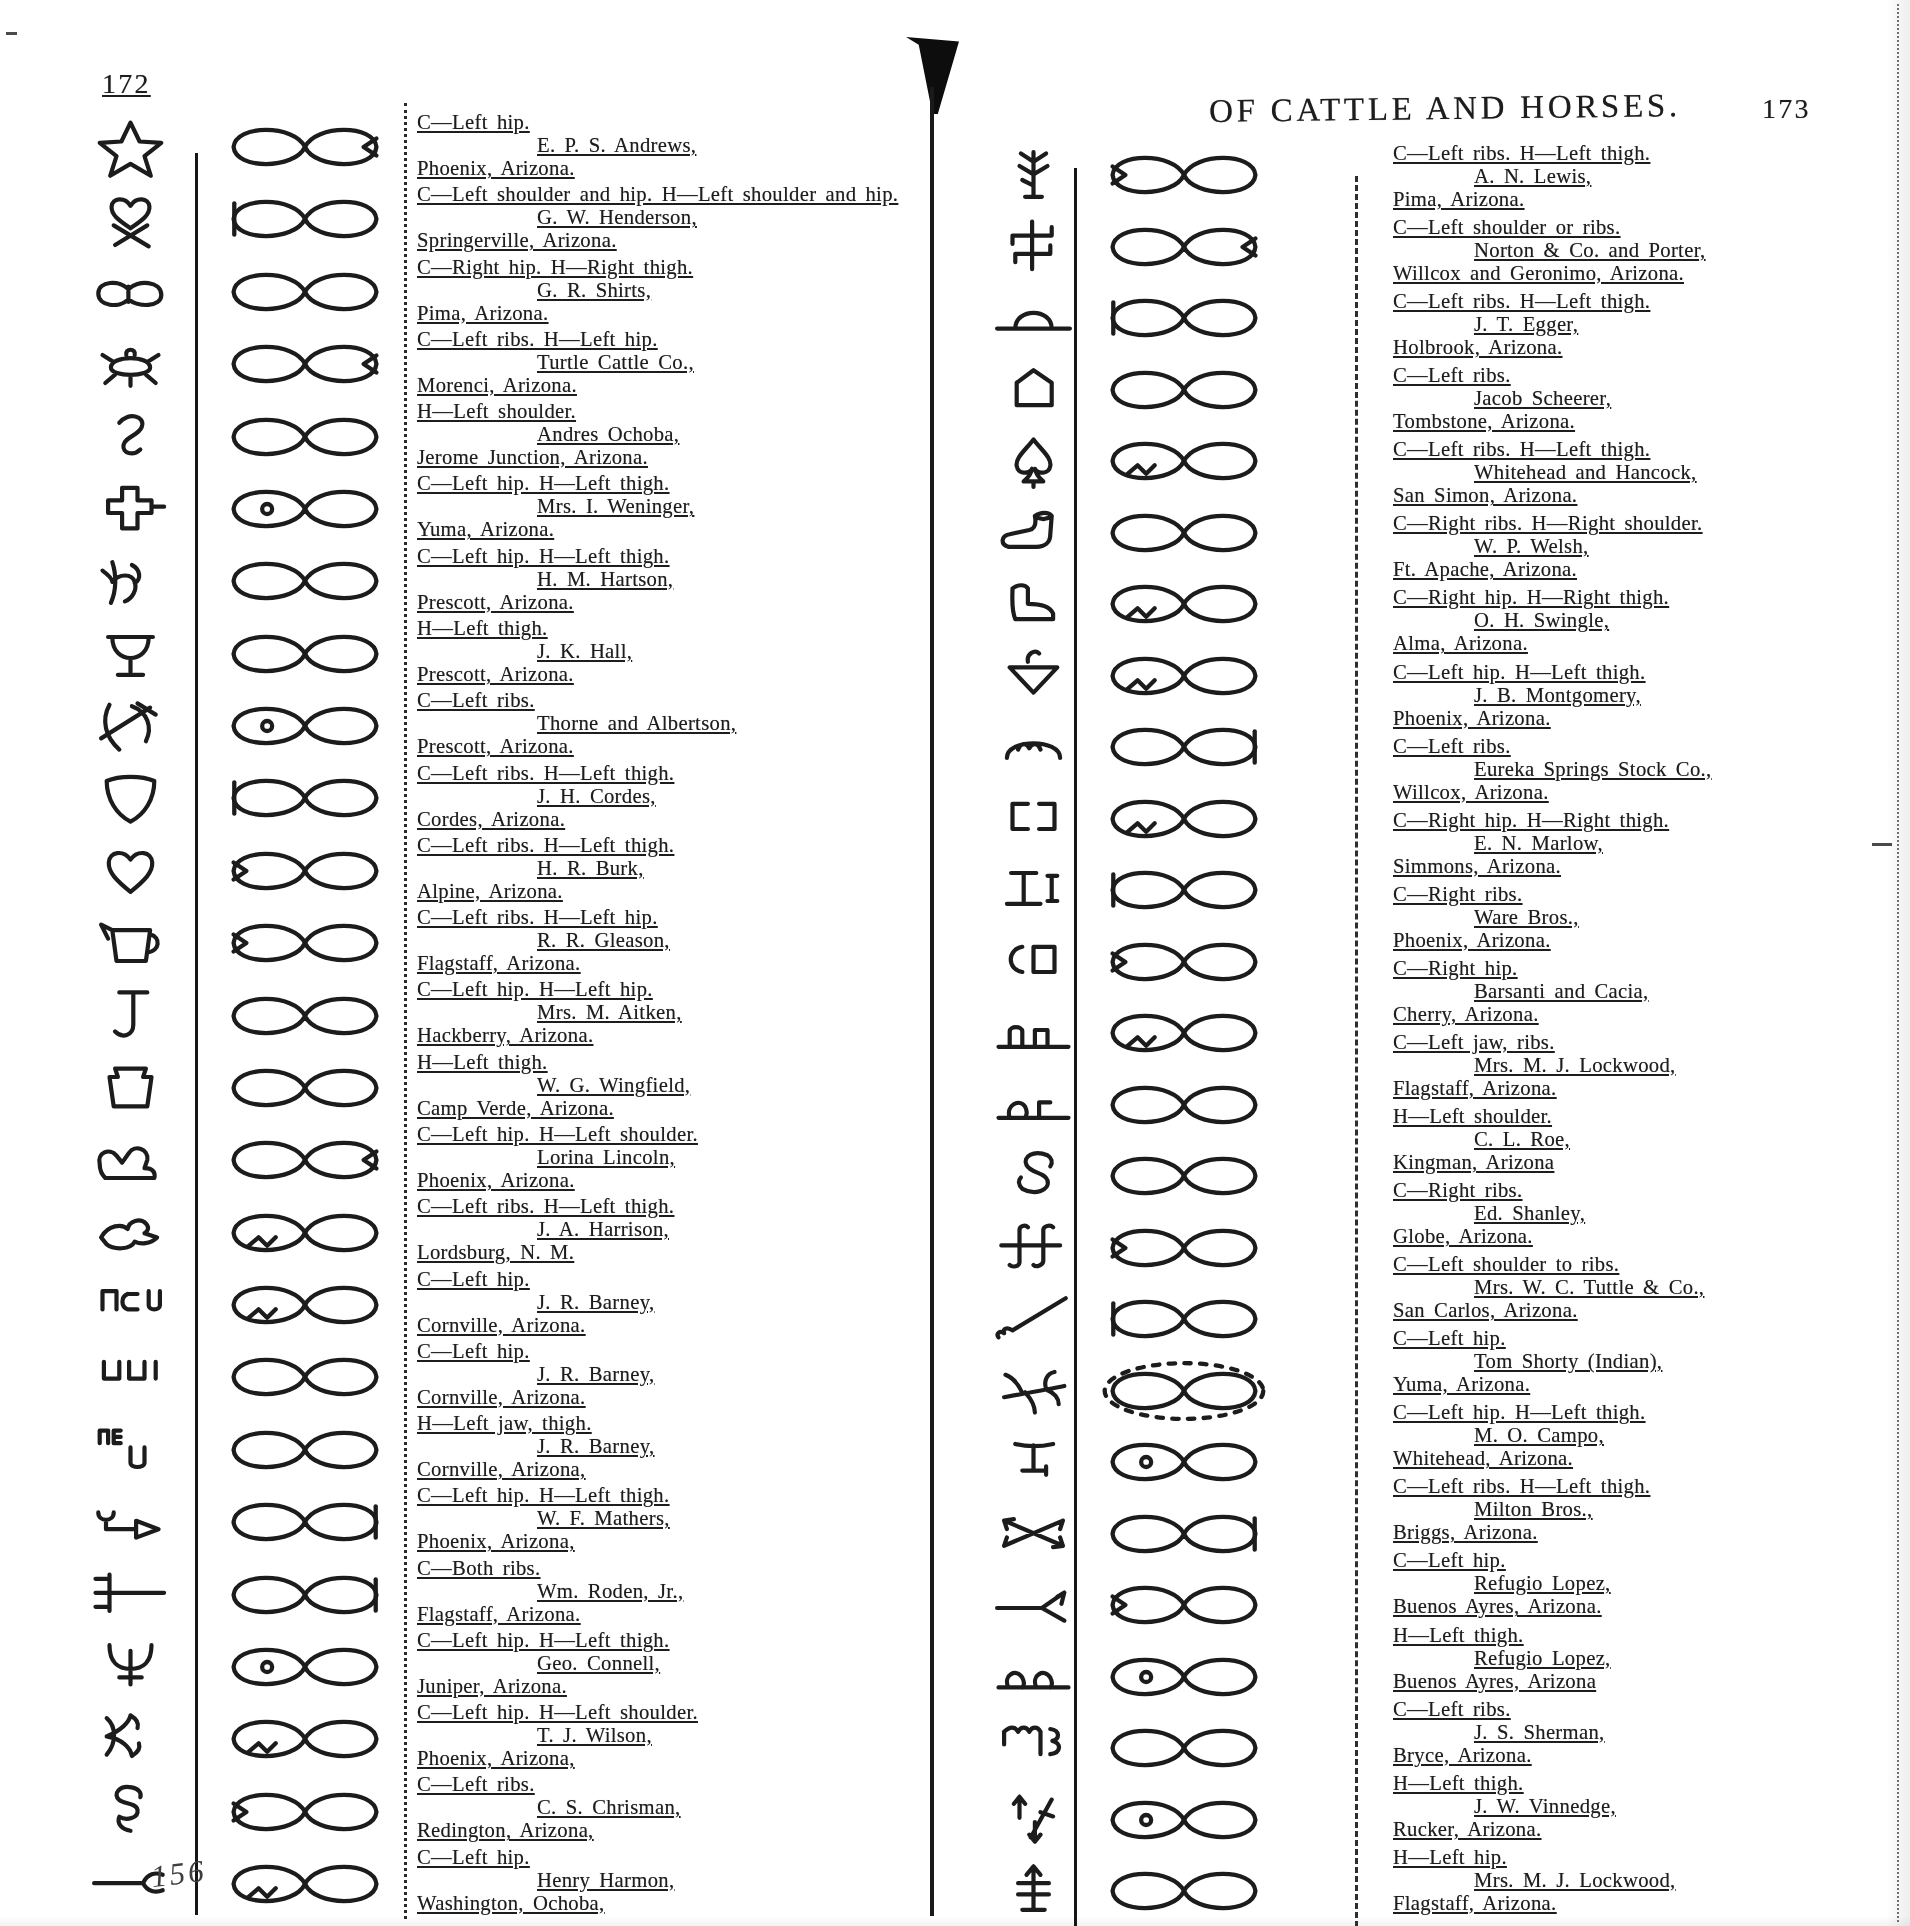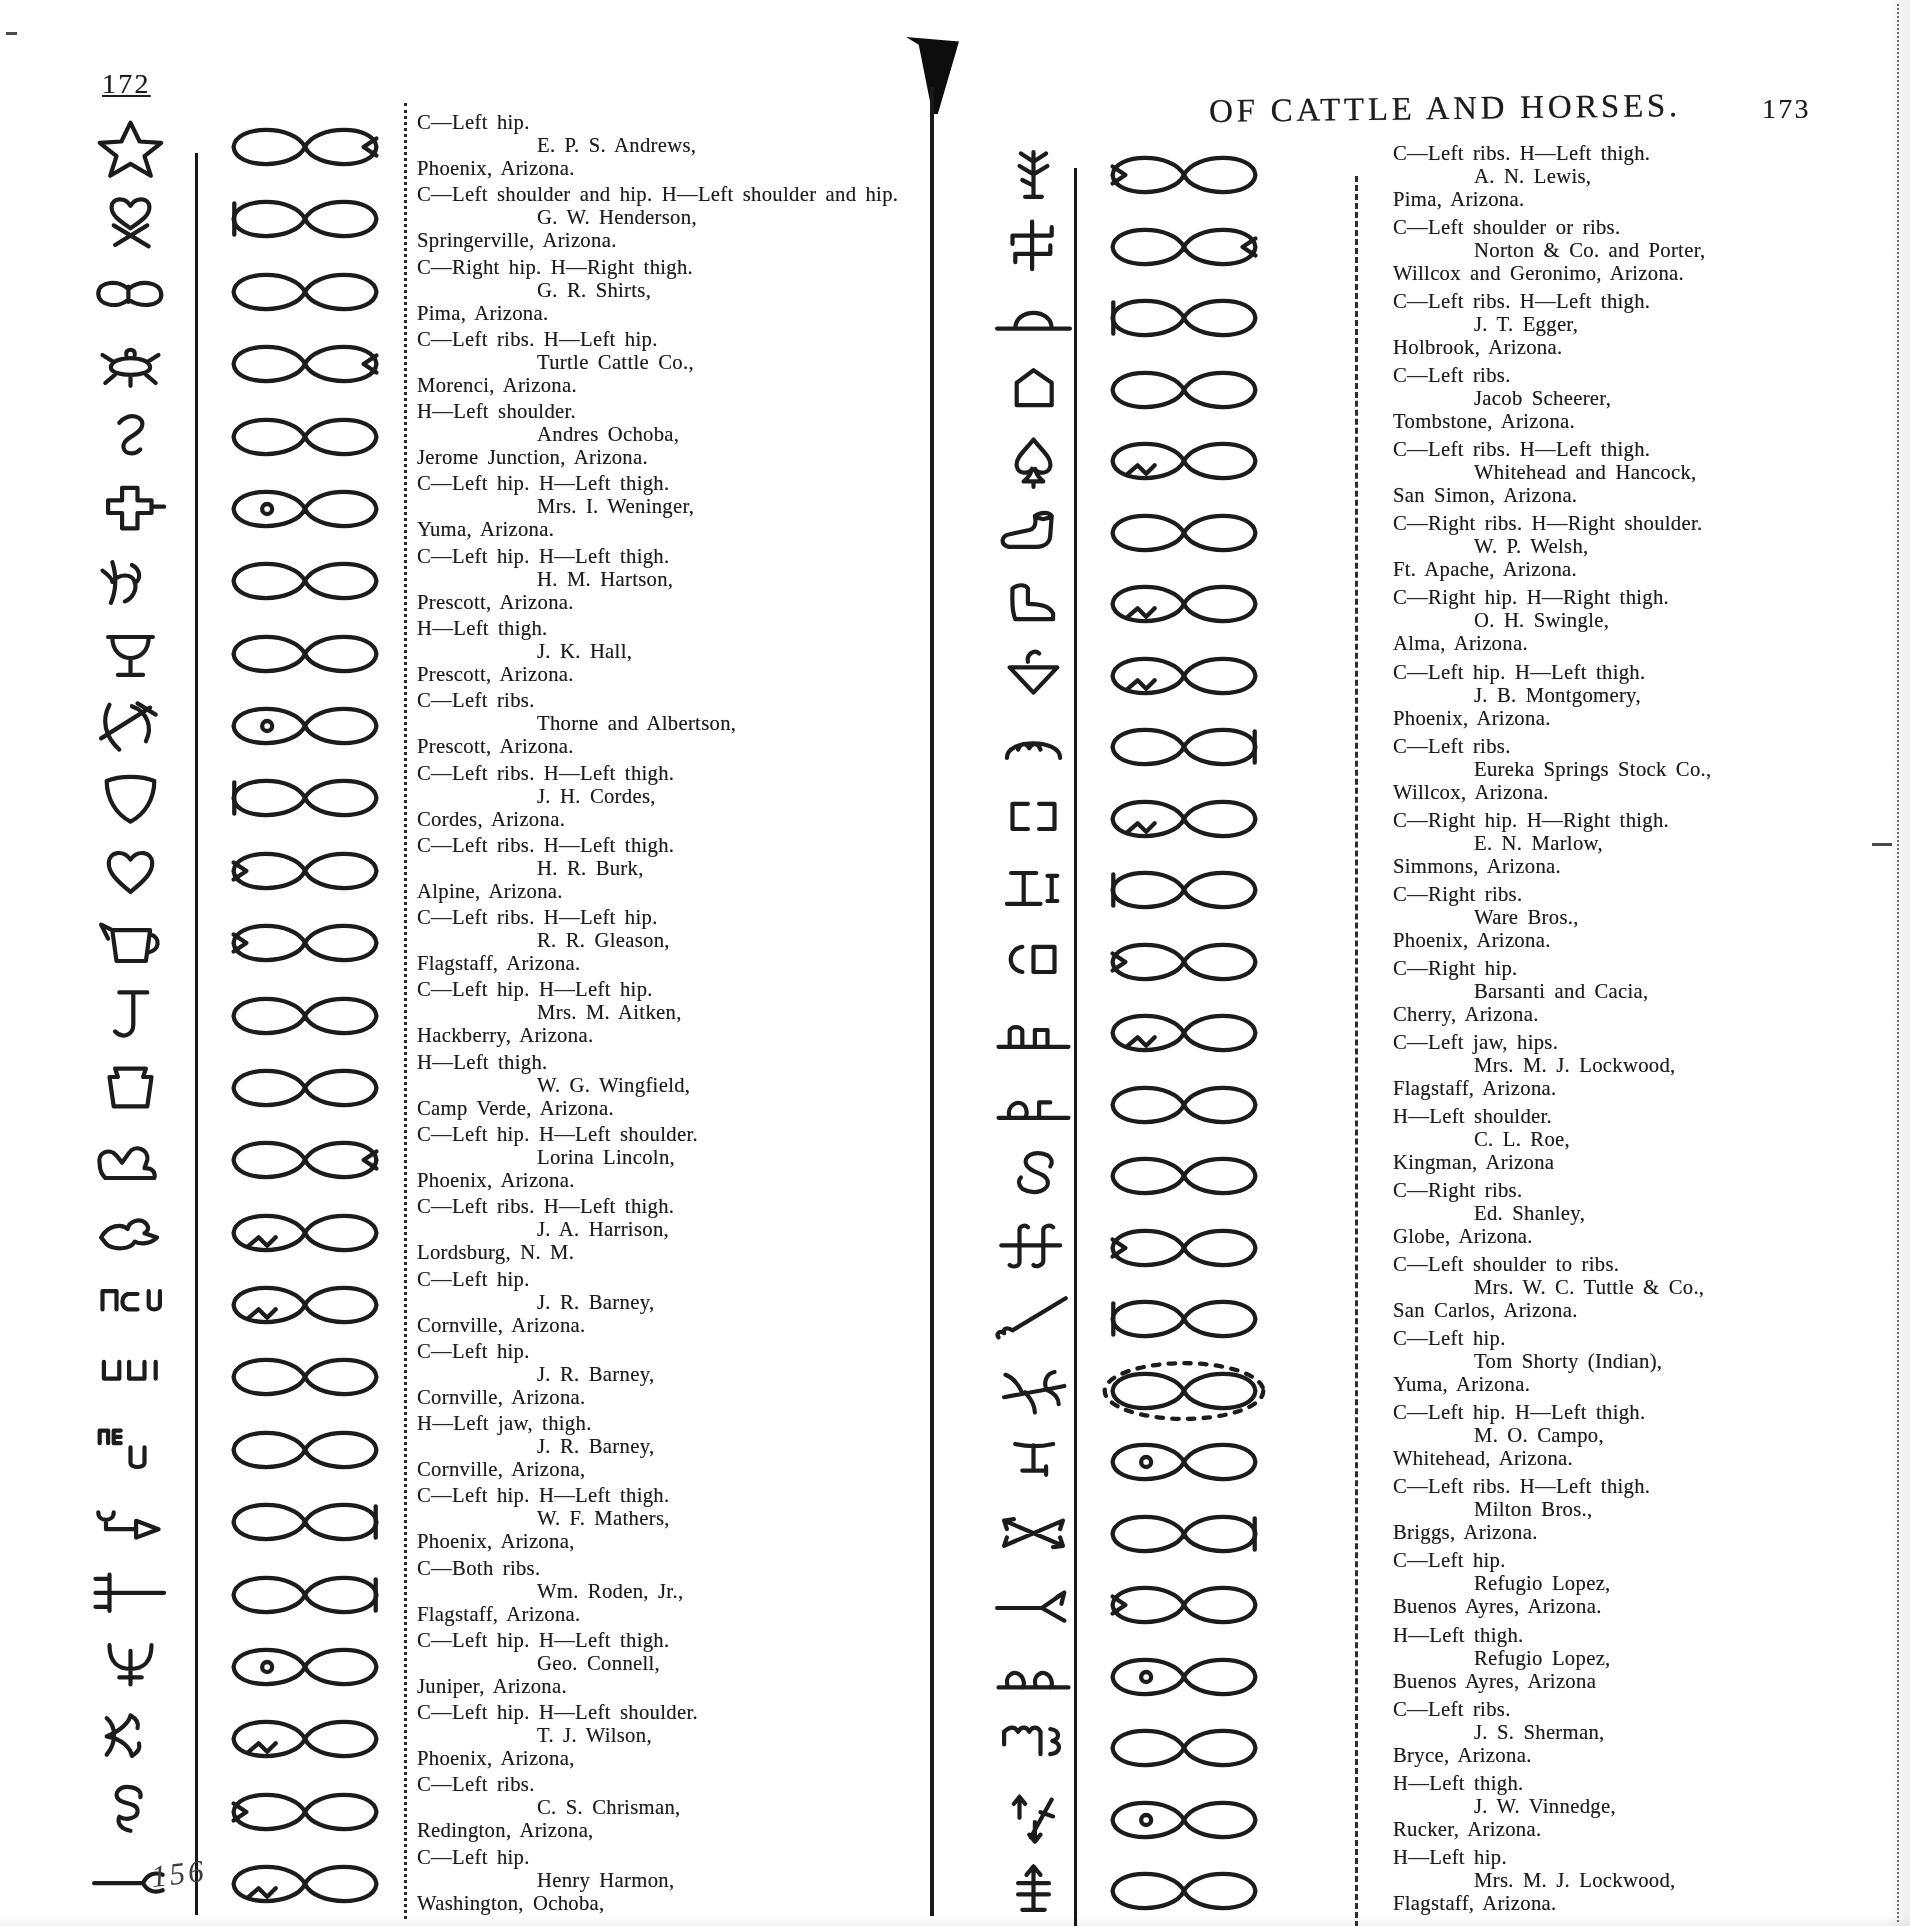--- a/index.html
+++ b/index.html
@@ -54,21 +54,21 @@
   .bc-right .brand svg{width:87px;height:63px;}
   .earmark svg{width:174px;height:60px;}
   svg path, svg circle, svg ellipse{stroke:#1c1c1c;stroke-width:6;fill:none;
     stroke-linecap:round;stroke-linejoin:round;}
 
   
   .text-col{position:absolute;display:flex;flex-direction:column;justify-content:space-between;}
   .tc-left{left:417px;top:111px;width:503px;height:1804px;}
   .tc-right{left:441px;top:142px;width:434px;height:1773px;}
   .entry{font-size:20.7px;line-height:23px;letter-spacing:0.3px;word-spacing:3.7px;
-    text-shadow:0 0 0.7px rgba(0,0,0,.45);}
+    text-shadow:0 0 0.7px rgba(0,0,0,.45);text-decoration:underline;}
   .entry .mark{padding-left:159px;text-indent:-159px;}
   .entry .name{padding-left:120px;}
   .entry .city{text-align:left;padding-right:19px;}
   .tc-right .entry .name{padding-left:81px;}
   .tc-right .entry .city{padding-right:10.3px;}
 
   .handwritten{position:absolute;left:151px;top:1856px;font-size:31px;color:#3e3e3e;
     font-style:italic;letter-spacing:3px;transform:rotate(-7deg);}
   .mark-dash{position:absolute;background:#4a4a4a;}
   .md-1{left:5.9px;top:32px;width:11px;height:3px;}
@@ -854,21 +854,21 @@
     <div class="city">Phoenix, Arizona.</div>
   </div>
 
   <div class="entry">
     <div class="mark">C—Right hip.</div>
     <div class="name">Barsanti and Cacia,</div>
     <div class="city">Cherry, Arizona.</div>
   </div>
 
   <div class="entry">
-    <div class="mark">C—Left jaw, hips.</div>
+    <div class="mark">C—Left jaw, ribs.</div>
     <div class="name">Mrs. M. J. Lockwood,</div>
     <div class="city">Flagstaff, Arizona.</div>
   </div>
 
   <div class="entry">
     <div class="mark">H—Left shoulder.</div>
     <div class="name">C. L. Roe,</div>
     <div class="city">Kingman, Arizona</div>
   </div>
 

